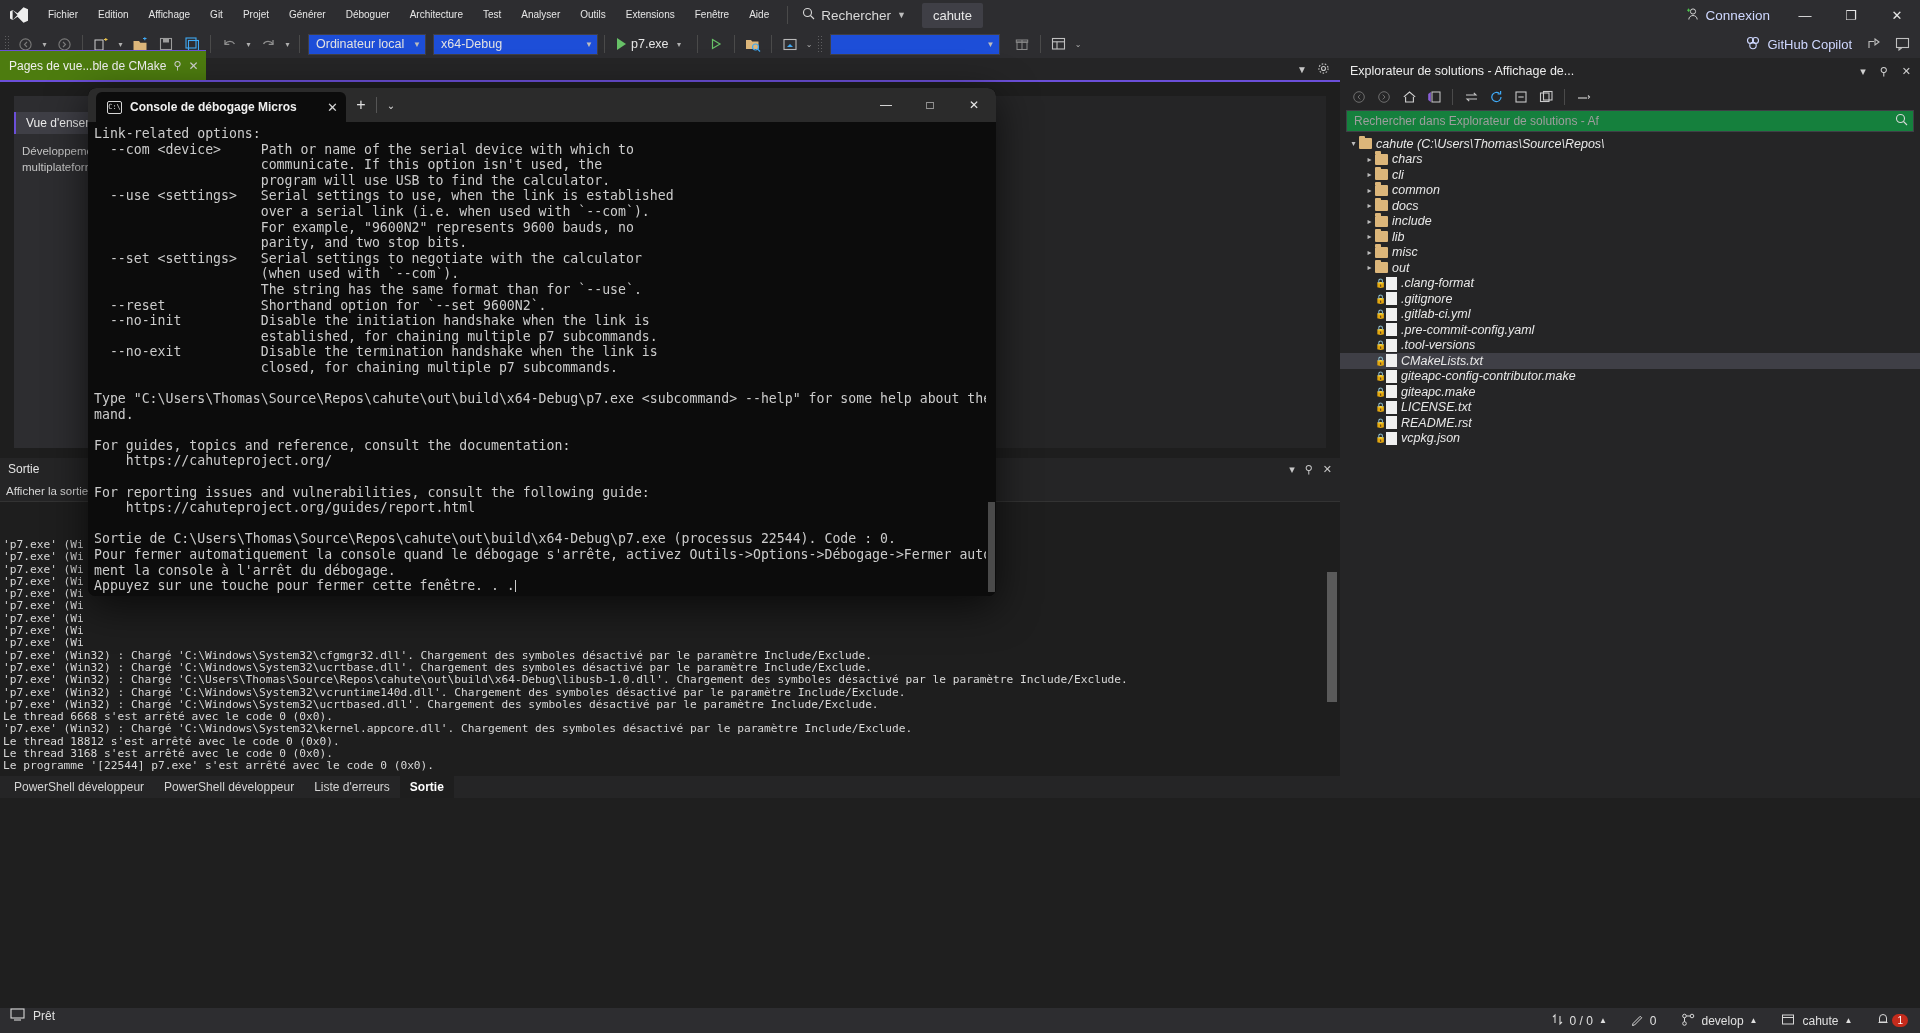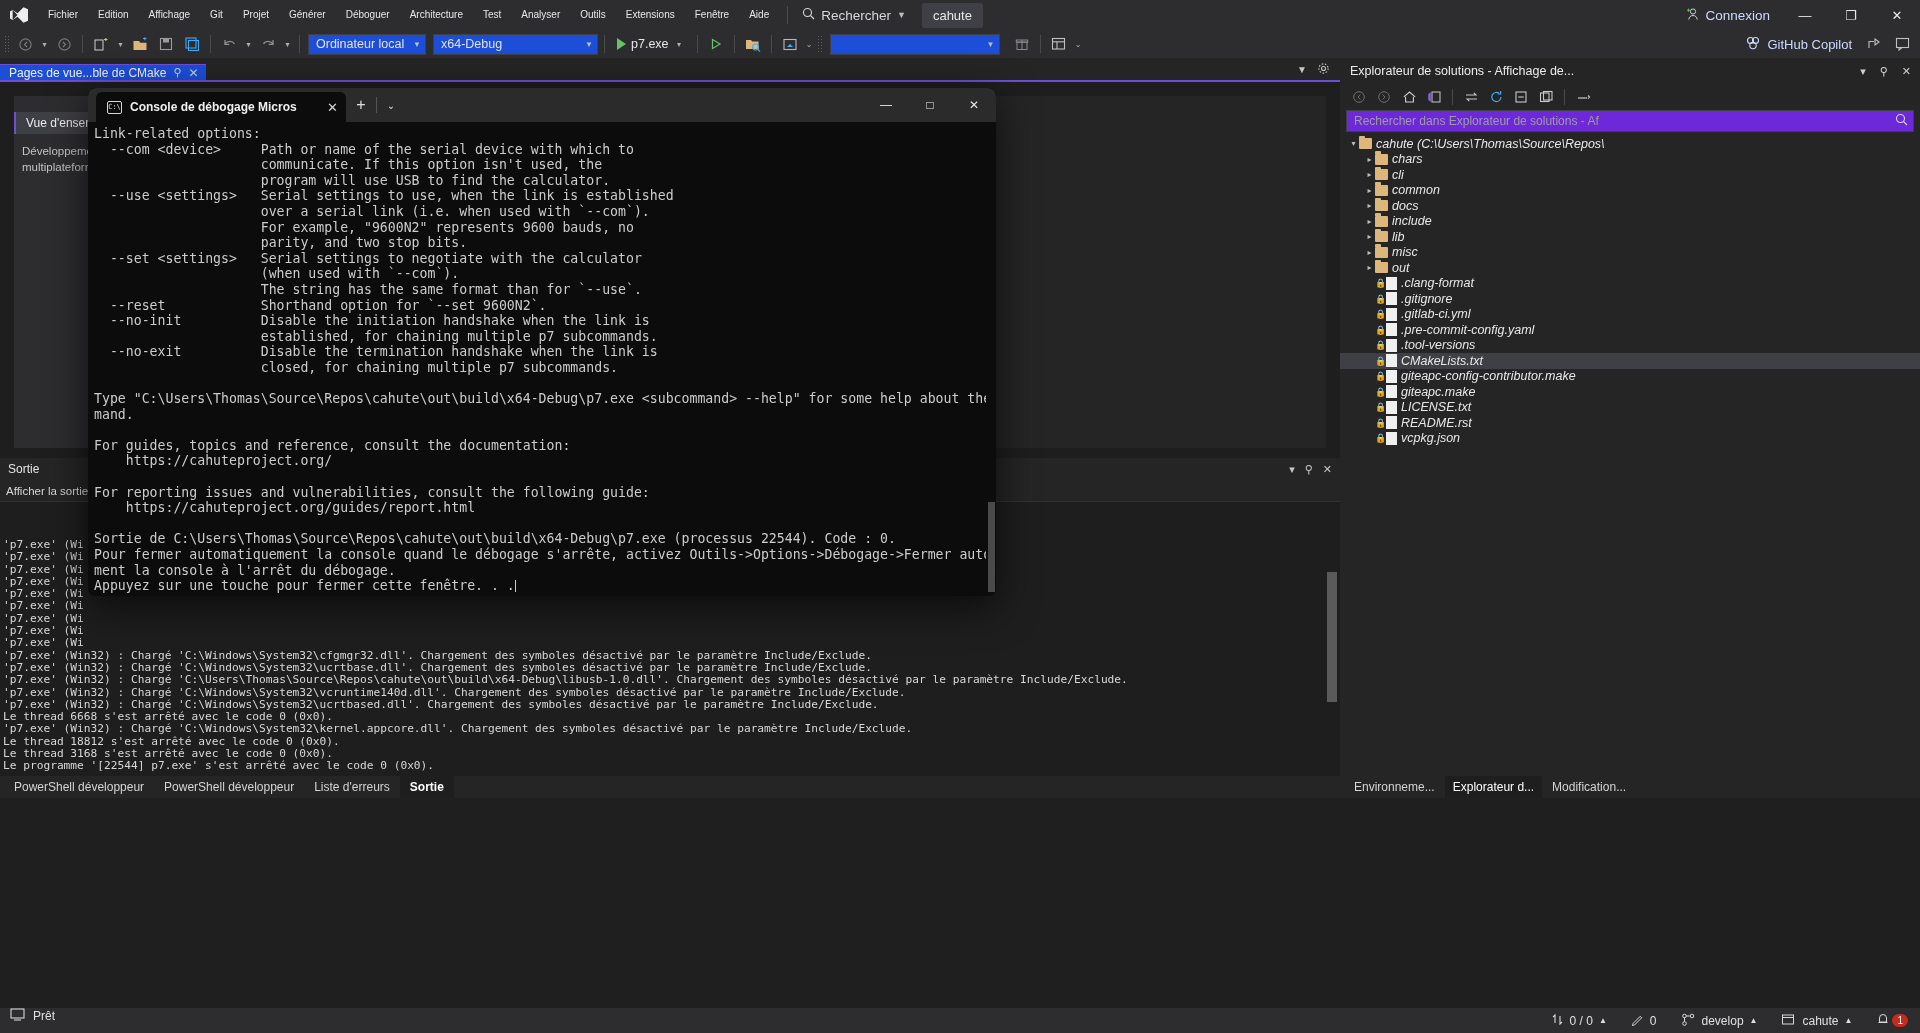--- a/index.html
+++ b/index.html
@@ -76,21 +76,21 @@
     border-top: 6px solid transparent; border-bottom: 6px solid transparent; }
   .toolbar-right { margin-left: auto; display: flex; align-items: center; padding-right: 6px; gap: 4px; }
   .copilot { display: flex; align-items: center; gap: 6px; font-size: 13px; color: #cfd8ff; padding: 0 6px; }
 
   
   .tabstrip {
     position: absolute; left: 0; top: 58px; width: 1340px; height: 22px;
     background: #252526; display: flex; align-items: flex-end;
   }
   .doc-tab {
-    height: 16px; background: #1d4ed8; color: #f0f0f0; font-size: 12px;
+    height: 30px; background: #4d7c0f; color: #f0f0f0; font-size: 12px;
     display: flex; align-items: center; gap: 7px; padding: 0 7px 0 9px;
     border-top: 1px solid #6b4fd8;
   }
   .doc-tab .pin { font-size: 11px; color: #cfcfcf; }
   .doc-tab .x { font-size: 12px; color: #cfcfcf; }
   .tabstrip-right { margin-left: auto; display: flex; align-items: center; gap: 10px; padding: 0 10px 3px 0; }
   .tabstrip-right span { font-size: 10px; color: #c6c6c6; }
 
   
   .editor {
@@ -157,21 +157,21 @@
   .se-hdr .ttl { white-space: nowrap; overflow: hidden; }
   .se-hdr .spacer { margin-left: auto; }
   .se-hdr .ic { font-size: 11px; color: #d0d0d0; padding: 0 3px; }
   .se-toolbar { height: 26px; display: flex; align-items: center; padding-left: 8px; gap: 3px; }
   .se-ti {
     width: 22px; height: 20px; display: flex; align-items: center; justify-content: center;
     font-size: 12px; color: #c4c4c4;
   }
   .se-tsep { width: 1px; height: 16px; background: #4a4a4a; margin: 0 4px; }
   .se-search {
-    margin: 0 6px; height: 22px; background: #6d28d9; border: 1px solid #3f3f46;
+    margin: 0 6px; height: 22px; background: #15803d; border: 1px solid #3f3f46;
     display: flex; align-items: center; padding: 0 5px 0 7px;
   }
   .se-search input {
     flex: 1; background: transparent; border: 0; outline: 0; color: #c9c9c9; font-size: 12px;
     font-family: "Liberation Sans", sans-serif;
   }
   .se-search input::placeholder { color: #9d9d9d; }
   .se-tree { margin-top: 4px; font-size: 12.5px; color: #e8e8e8; }
   .se-row { height: 15.5px; display: flex; align-items: center; white-space: nowrap; }
   .se-row.sel { background: #3f3f46; }
@@ -695,25 +695,20 @@
           <span class="file-ico"></span>
           <span class="nm">README.rst</span>
         </div>
         <div class="se-row" style="padding-left: 24px;">
           <span class="tw"></span>
           <span class="lockico">🔒</span>
           <span class="file-ico"></span>
           <span class="nm">vcpkg.json</span>
         </div>
       </div>
-    <div class="se-bottom-tabs">
-      <div class="se-bt">Environneme...</div>
-      <div class="se-bt active">Explorateur d...</div>
-      <div class="se-bt">Modification...</div>
-    </div>
   </div>
 
   <div class="console">
     <div class="con-titlebar">
       <div class="con-tab">
         <span class="cmd-ico">C:\</span>
         <span class="ttl">Console de débogage Micros</span>
         <span class="xx">✕</span>
       </div>
       <div class="con-newtab">+</div>

